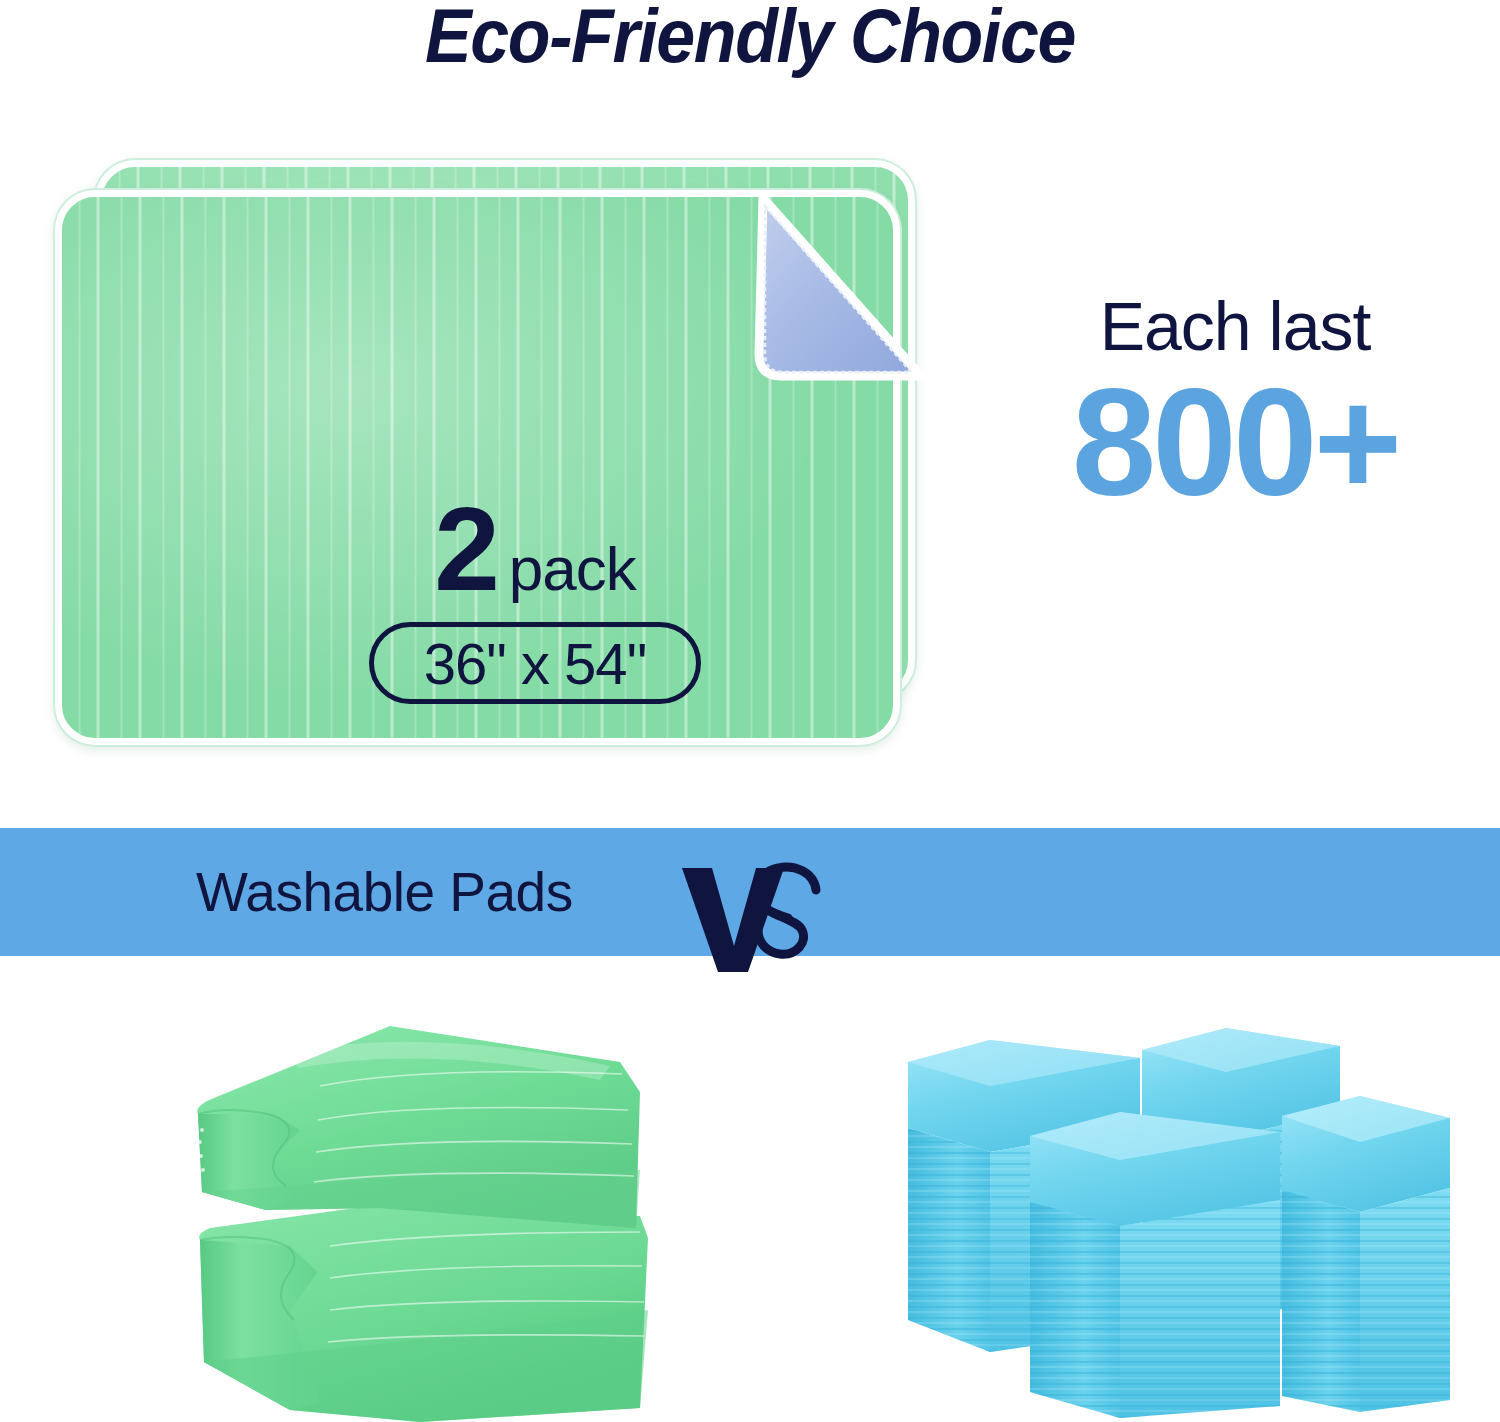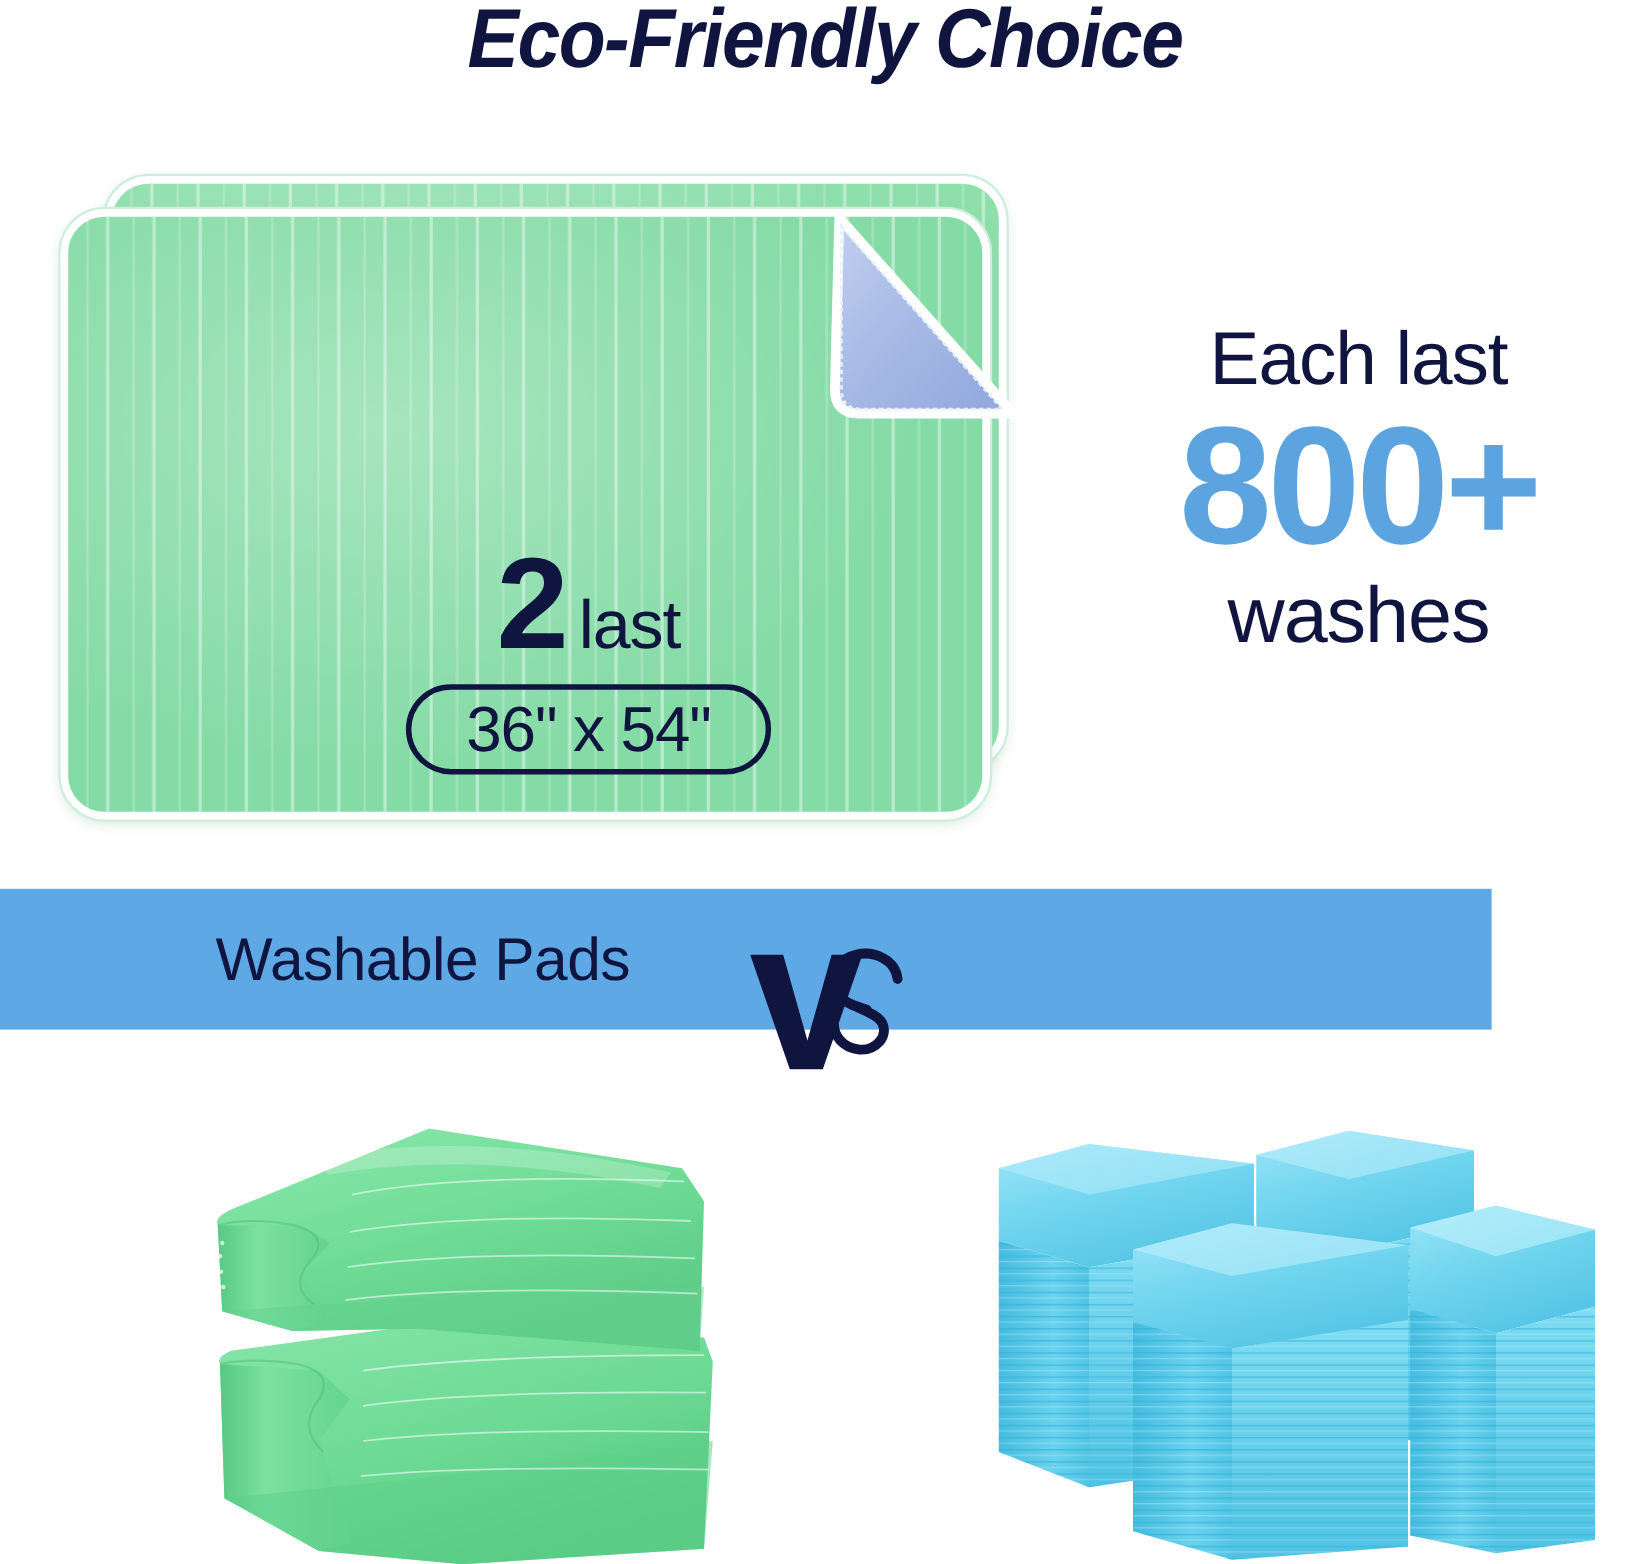--- a/index.html
+++ b/index.html
@@ -180,22 +180,22 @@
     font-size: 72px;
     color: #10153f;
     letter-spacing: -1px;
     margin-top: 6px;
   }
 
   
   .vs-banner {
     position: absolute;
     left: 0;
-    top: 808px;
-    width: 1356px;
+    top: 828px;
+    width: 1500px;
     height: 128px;
     background: #5ea8e5;
     display: flex;
     align-items: center;
     justify-content: center;
   }
   .vs-label {
     color: #10153f;
     font-size: 55px;
     letter-spacing: -0.5px;
@@ -258,30 +258,29 @@
           <stop offset="100%" stop-color="#8fa6dc"></stop>
         </linearGradient>
       </defs>
       <path d="M 78 18 L 236 196 L 96 196 Q 74 196 74 174 Z" fill="url(#backingGrad)" stroke="#ffffff" stroke-width="9" stroke-linejoin="round"></path>
       <path d="M 80 26 L 226 192 L 98 192 Q 80 192 80 174 Z" fill="none" stroke="#e8eefc" stroke-width="2.5" stroke-dasharray="4 3"></path>
     </svg>
 
     <div class="pack-block">
       <div class="pack-line">
         <span class="pack-num">2</span>
-        <span class="pack-word">last</span>
+        <span class="pack-word">pack</span>
       </div>
       <div class="size-pill">36" x 54"</div>
     </div>
   </div>
 
   <div class="claim">
     <div class="claim-top">Each last</div>
     <div class="claim-big">800+</div>
-    <div class="claim-bottom">washes</div>
   </div>
 
   <div class="vs-banner">
     <div class="vs-label vs-left">Washable Pads</div>
   </div>
 
   <svg class="vs-mark" viewBox="0 0 160 118">
 
     <path d="M 6 8 L 36 8 L 58 86 L 80 8 L 108 8 L 72 112 L 42 112 Z" fill="#10153f"></path>
 

